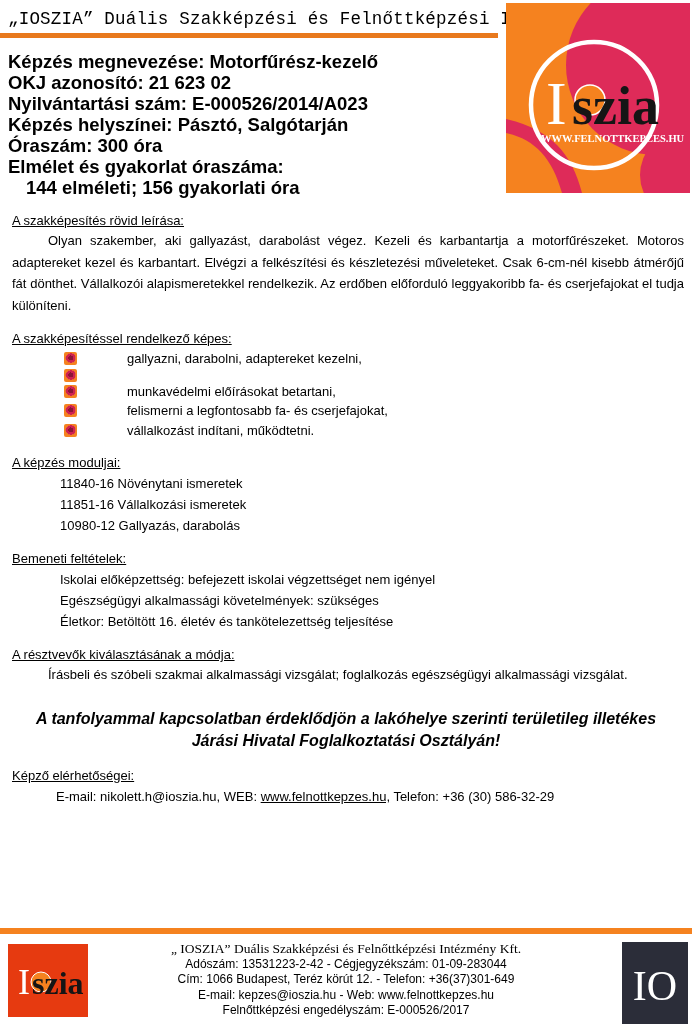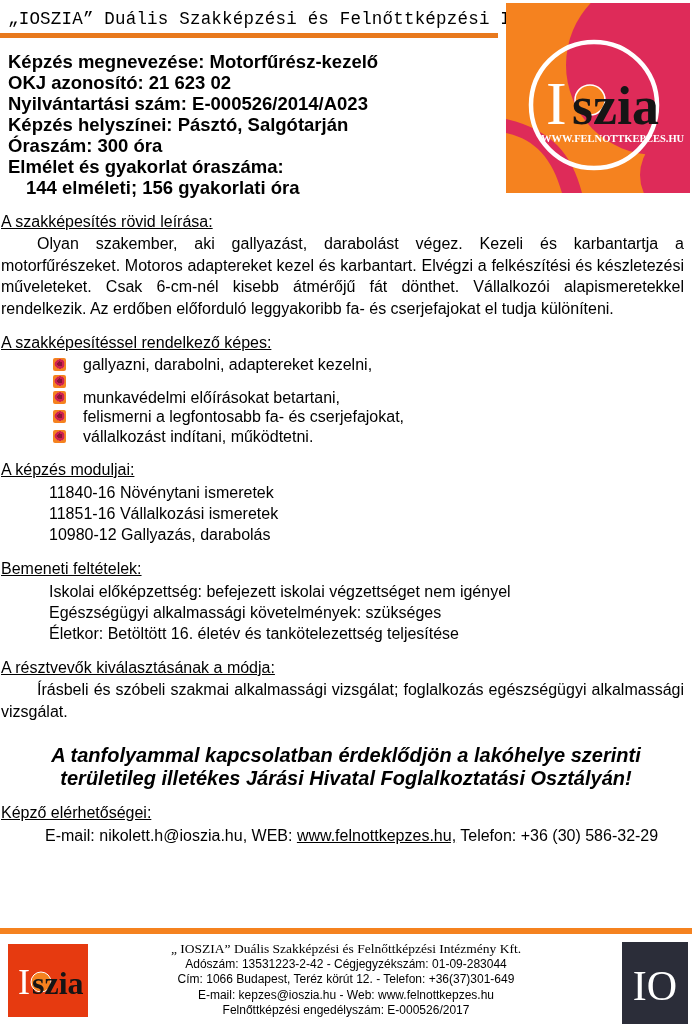--- a/index.html
+++ b/index.html
@@ -17,33 +17,33 @@
   .title-rule { width:498px; height:5px; background:#E8791D; margin-top:4px; }
   .logo-top { position:absolute; top:3px; right:2px; width:184px; height:190px; }
 
   
   .course {
     margin:13px 0 0 8px; font-weight:bold; font-size:18.5px; line-height:21px;
   }
   .course .indent { padding-left:18px; }
 
   
-  .sec { margin-left:1px; margin-right:8px; font-size:16px; }
+  .sec { margin-left:12px; margin-right:8px; font-size:13px; }
   .sec-heading { text-decoration:underline; margin-top:15px; }
   .para { text-align:justify; text-indent:36px; line-height:21.5px; margin-top:2px; }
   .bullets { margin:3px 0 0 52px; }
-  .bullet-row { display:flex; align-items:center; line-height:19.5px; }
+  .bullet-row { display:flex; align-items:center; line-height:19.5px;gap:33px; }
   .bullet-icon {
     flex:0 0 auto; width:13px; height:13px; margin-right:17px; border-radius:2px;
     background: radial-gradient(circle at 52% 46%, #8E1436 0 2.5px, #CF2150 2.5px 4.6px, #E86A35 4.6px 5.3px, #F5821F 5.3px);
   }
   .plain-list { margin:3px 0 0 48px; line-height:21px; }
   .notice {
     margin:22px 14px 0 14px; text-align:center;
-    font-weight:bold; font-style:italic; font-size:20px; line-height:22.5px;
+    font-weight:bold; font-style:italic; font-size:16px; line-height:22.5px;
   }
   .contact-line { margin:3px 0 0 44px; line-height:21px; }
   .weblink { text-decoration:underline; }
 
   
   .footer { position:absolute; left:0; top:928px; width:692px; height:96px; }
   .footer-bar { position:absolute; left:0; top:0; width:100%; height:6px; background:#F5821F; }
   .flogo-left { position:absolute; left:8px; top:16px; width:80px; height:73px; }
   .footer-center {
     position:absolute; left:96px; right:96px; top:13px; text-align:center;

